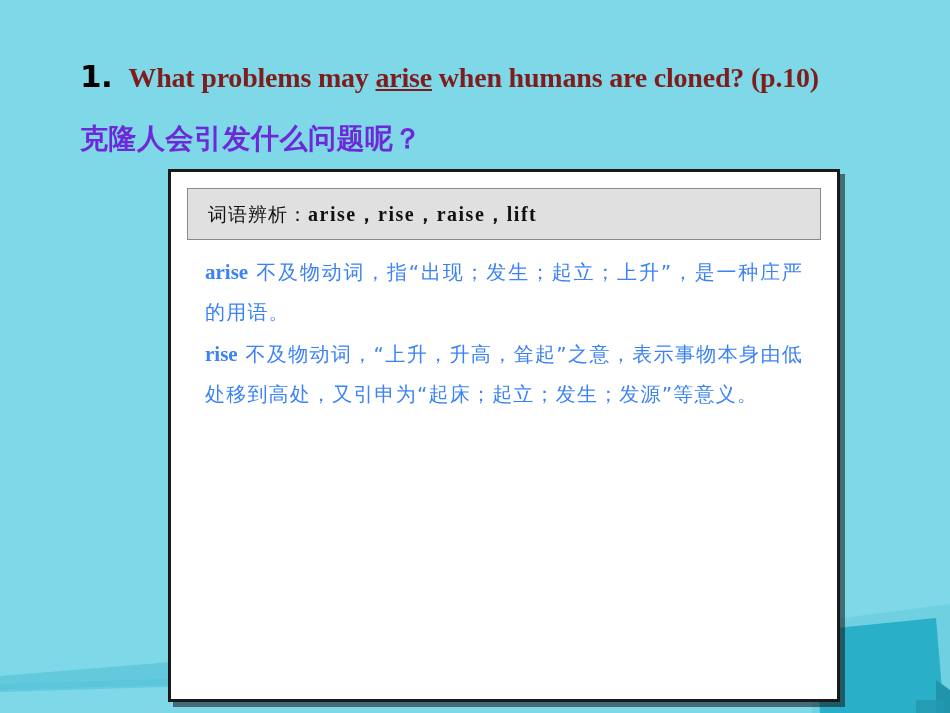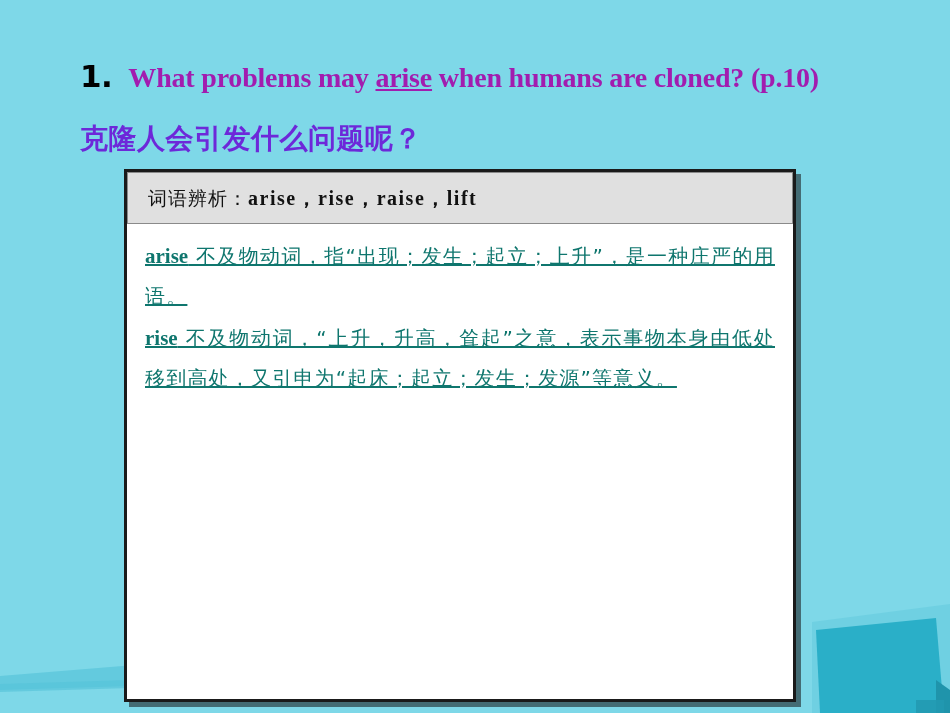--- a/index.html
+++ b/index.html
@@ -44,21 +44,21 @@
     font-size: 31px;
     font-weight: 700;
     color: #000;
     letter-spacing: -0.5px;
     margin-right: 16px;
   }
   .q-en {
     font-family: "Liberation Serif", "DejaVu Serif", serif;
     font-size: 28px;
     font-weight: 700;
-    color: #a21caf;
+    color: #7f1d1d;
     letter-spacing: -0.2px;
   }
   .q-en .u {
     text-decoration: underline;
     text-underline-offset: 2px;
   }
   .q-zh {
     padding-left: 80px;
     margin-top: 26px;
     font-family: "DejaVu Sans", "Liberation Sans", sans-serif;
@@ -78,21 +78,22 @@
     z-index: 4;
   }
   .wordbox {
     position: relative;
     border: 3px solid #1a1a1a;
     background: #ffffff;
     box-shadow: 5px 5px 0 rgba(20,20,20,0.55);
     box-sizing: border-box;
     width: 672px;
     height: 533px;
-    padding: 0;
+    padding: 16px;
+    margin-left: 44px;
   }
   .wb-header {
     background: #e0e0e0;
     border: 1px solid #8a8a8a;
     box-sizing: border-box;
     height: 52px;
     display: flex;
     align-items: center;
     padding-left: 20px;
   }
@@ -108,26 +109,25 @@
     font-size: 20px;
     letter-spacing: 1.5px;
   }
   .wb-body {
     padding: 12px 18px 0 18px;
   }
   .entry {
     font-family: "DejaVu Sans", "Liberation Sans", sans-serif;
     font-size: 20px;
     line-height: 40px;
-    color: #0f766e;
+    color: #3b82f6;
     letter-spacing: 1.2px;
     text-align: justify;
     text-justify: inter-character;
     margin: 0 0 2px 0;
-    text-decoration: underline;
   }
   .entry .kw {
     font-family: "Liberation Serif", "DejaVu Serif", serif;
     font-weight: 700;
     font-size: 21px;
     letter-spacing: 0;
   }
   .entry .lat {
     font-family: "Liberation Serif", "DejaVu Serif", serif;
     font-size: 20px;

